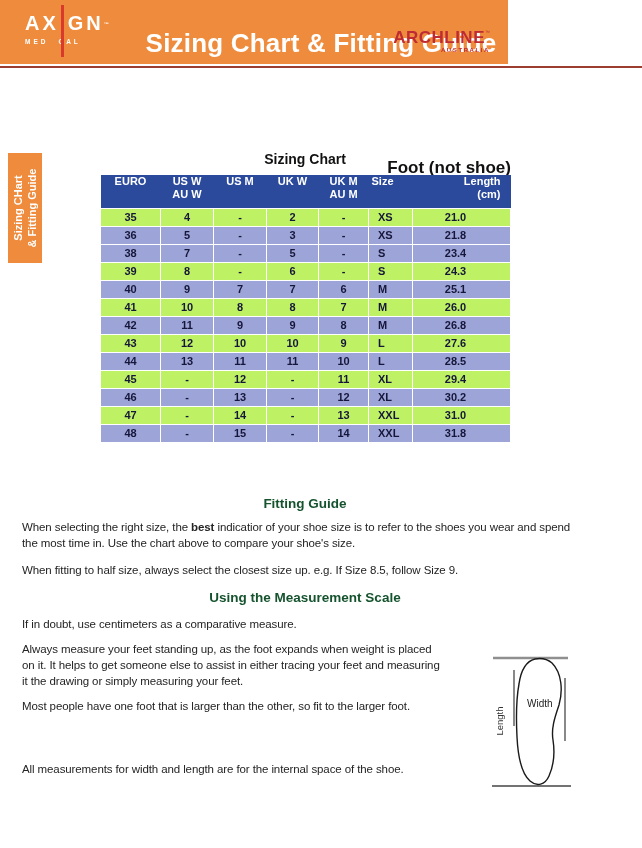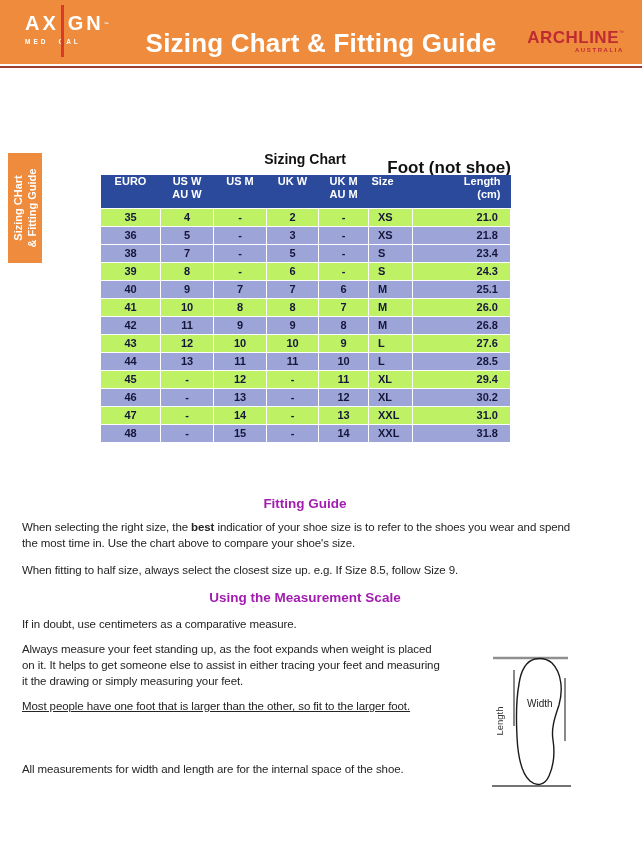--- a/index.html
+++ b/index.html
@@ -1,21 +1,21 @@
 <!DOCTYPE html>
 <html><head>
 <meta charset="utf-8">
 <style>
   * { margin:0; padding:0; box-sizing:border-box; }
   html,body { background:#ffffff; }
   body { font-family:"Liberation Sans", sans-serif; }
   .page { position:relative; width:642px; height:848px; background:#ffffff; overflow:hidden; }
 
   
-  .banner { position:absolute; left:0; top:0; width:642px; height:64px; background:#EF8B3C; }
+  .banner { position:absolute; left:0; top:0; width:508px; height:64px; background:#EF8B3C; }
   .header-rule { position:absolute; left:0; top:66px; width:642px; height:2px; background:#9B3D2F; }
 
   .axign { position:absolute; left:25px; top:12px; width:95px; height:44px; color:#fff; }
   .axign-top { display:flex; align-items:flex-start; font-size:20px; font-weight:bold; letter-spacing:3px; line-height:22px; }
   .axign-gap { width:9px; }
   .axign-tm { font-size:5px; letter-spacing:0; margin-top:1px; }
   .axign-bottom { display:flex; font-size:6.5px; font-weight:bold; letter-spacing:3px; margin-top:3px; }
   .axign-bottom .axign-gap { width:10px; }
   .axign-redline { position:absolute; left:36px; top:-7px; width:2.5px; height:52px; background:#D93A2B; }
 
@@ -43,37 +43,37 @@
   table.size-table { position:absolute; left:100px; top:175px; width:410px;
                      border-collapse:collapse; table-layout:fixed; }
   .size-table th { background:#2B4A9C; color:#ffffff; font-size:11px; font-weight:bold;
                    vertical-align:top; height:33px; line-height:13px;
                    text-align:center; border:none; }
   .size-table th.col-size { text-align:left; padding-left:3px; }
   .size-table th.col-length { text-align:right; padding-right:10px; }
   .size-table td { font-size:11px; font-weight:bold; color:#16163A; text-align:center;
                    height:18px; border:1px solid #ffffff; }
   .size-table td.col-size { text-align:left; padding-left:9px; }
-  .size-table td.col-length { text-align:right; padding-right:12px; }
+  .size-table td.col-length { padding-right:12px; }
   tr.row-a td { background:#bef264; }
   tr.row-b td { background:#9DA5D8; }
 
   
   .heading { position:absolute; left:0; width:610px; text-align:center;
-             font-size:13.5px; font-weight:bold; color:#a21caf; }
+             font-size:13.5px; font-weight:bold; color:#14532d; }
   #fitting-heading { top:496px; }
   #measure-heading { top:590px; }
 
   .para { position:absolute; left:22px; font-size:11.5px; letter-spacing:-0.1px;
           color:#242424; line-height:16px; white-space:pre-line; }
   #para-1 { top:519px; width:612px; }
   #para-2 { top:562px; width:612px; }
   #para-3 { top:616px; width:612px; }
   #para-4 { top:641px; width:480px; }
-  #para-5 { top:698px; width:480px;text-decoration:underline; }
+  #para-5 { top:698px; width:480px; }
   #para-6 { top:761px; width:480px; }
   #para-7 { top:787px; width:480px; }
   .bold-word { font-weight:bold; }
 
   
   .foot-diagram { position:absolute; left:483px; top:645px; width:150px; height:150px; }
 </style>
 </head>
 <body>
 

